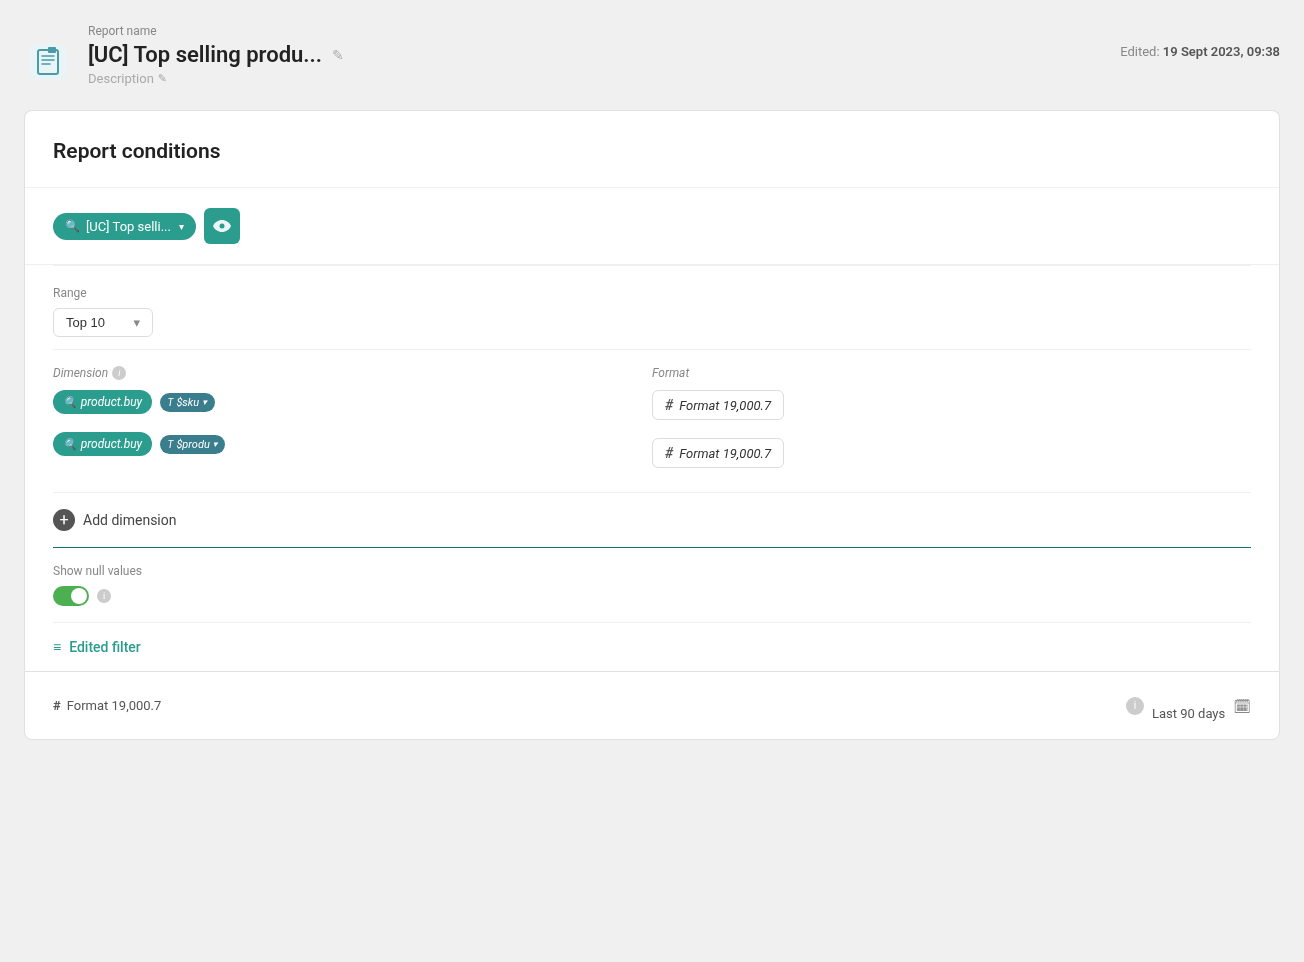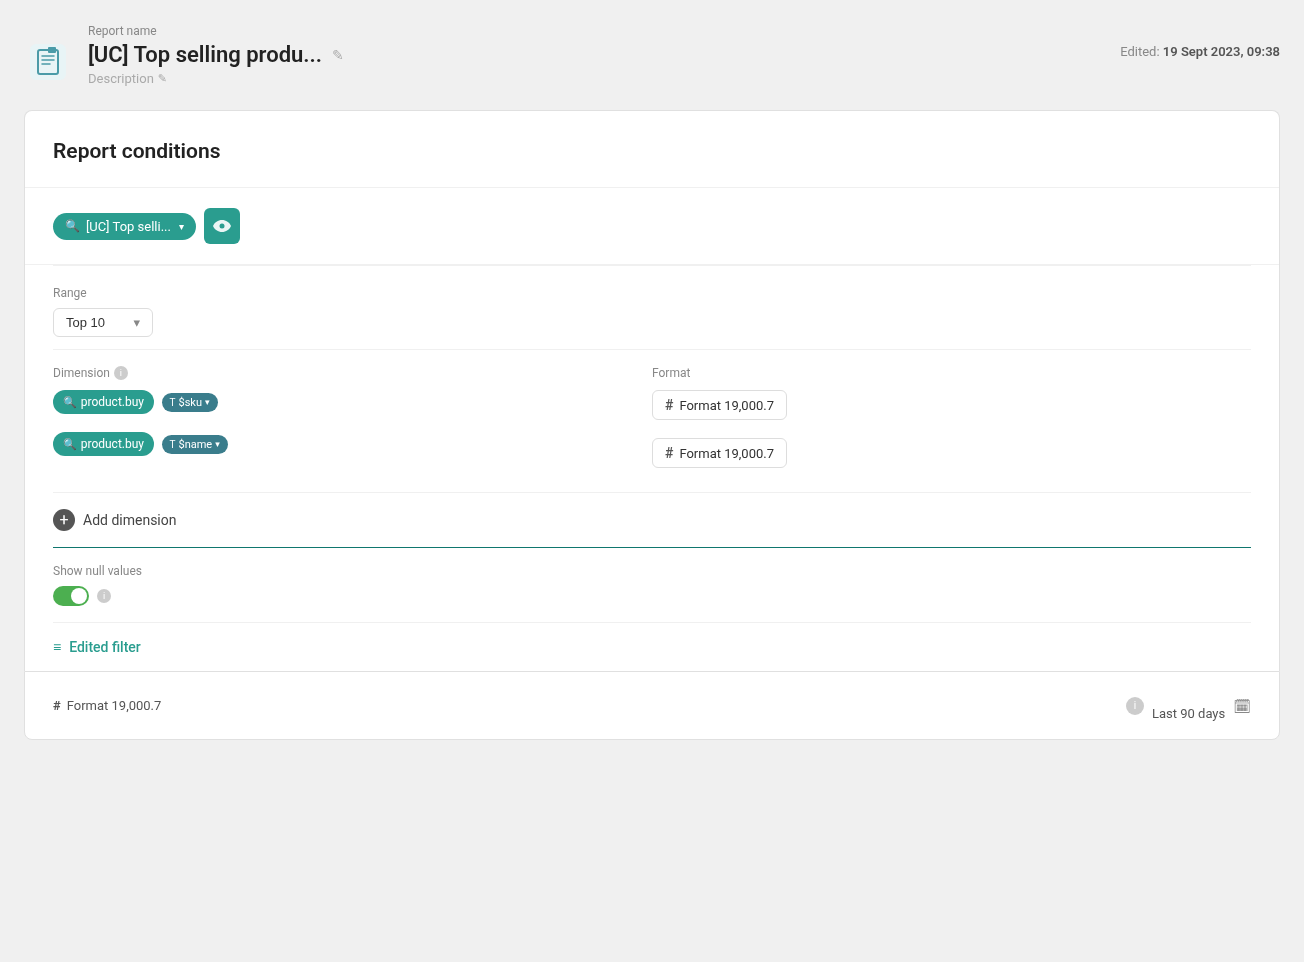--- a/index.html
+++ b/index.html
@@ -177,20 +177,21 @@
 
     
     .dimension-section {
       padding: 16px 0;
       border-top: 1px solid #f0f0f0;
     }
     .dimension-format-grid {
       display: grid;
       grid-template-columns: 1fr 1fr;
       gap: 0;
+      font-style: italic;
     }
     .dimension-col {
       padding-right: 32px;
     }
     .format-col {
       padding-left: 0;
     }
     .col-label {
       font-size: 12px;
       color: #888;
@@ -462,21 +463,21 @@
             </span>
           </div>
 
           <div>
             <div class="dimension-tag">
               <span class="product-icon">🔍</span>
               <span>product.buy</span>
             </div>
             <span style="display:inline-flex; align-items:center; background:#3a7d8c; color:#fff; border-radius:12px; padding:3px 8px; font-size:11px; gap:3px; cursor:pointer; margin-left:4px;">
               <span style="font-size:10px;">T</span>
-              <span>$name</span>
+              <span>$produ</span>
               <span style="font-size:9px;">▾</span>
             </span>
           </div>
         </div>
         <div class="format-col">
           <div class="col-label">
             <span>Format</span>
           </div>
 
           <div style="margin-bottom: 10px;">

